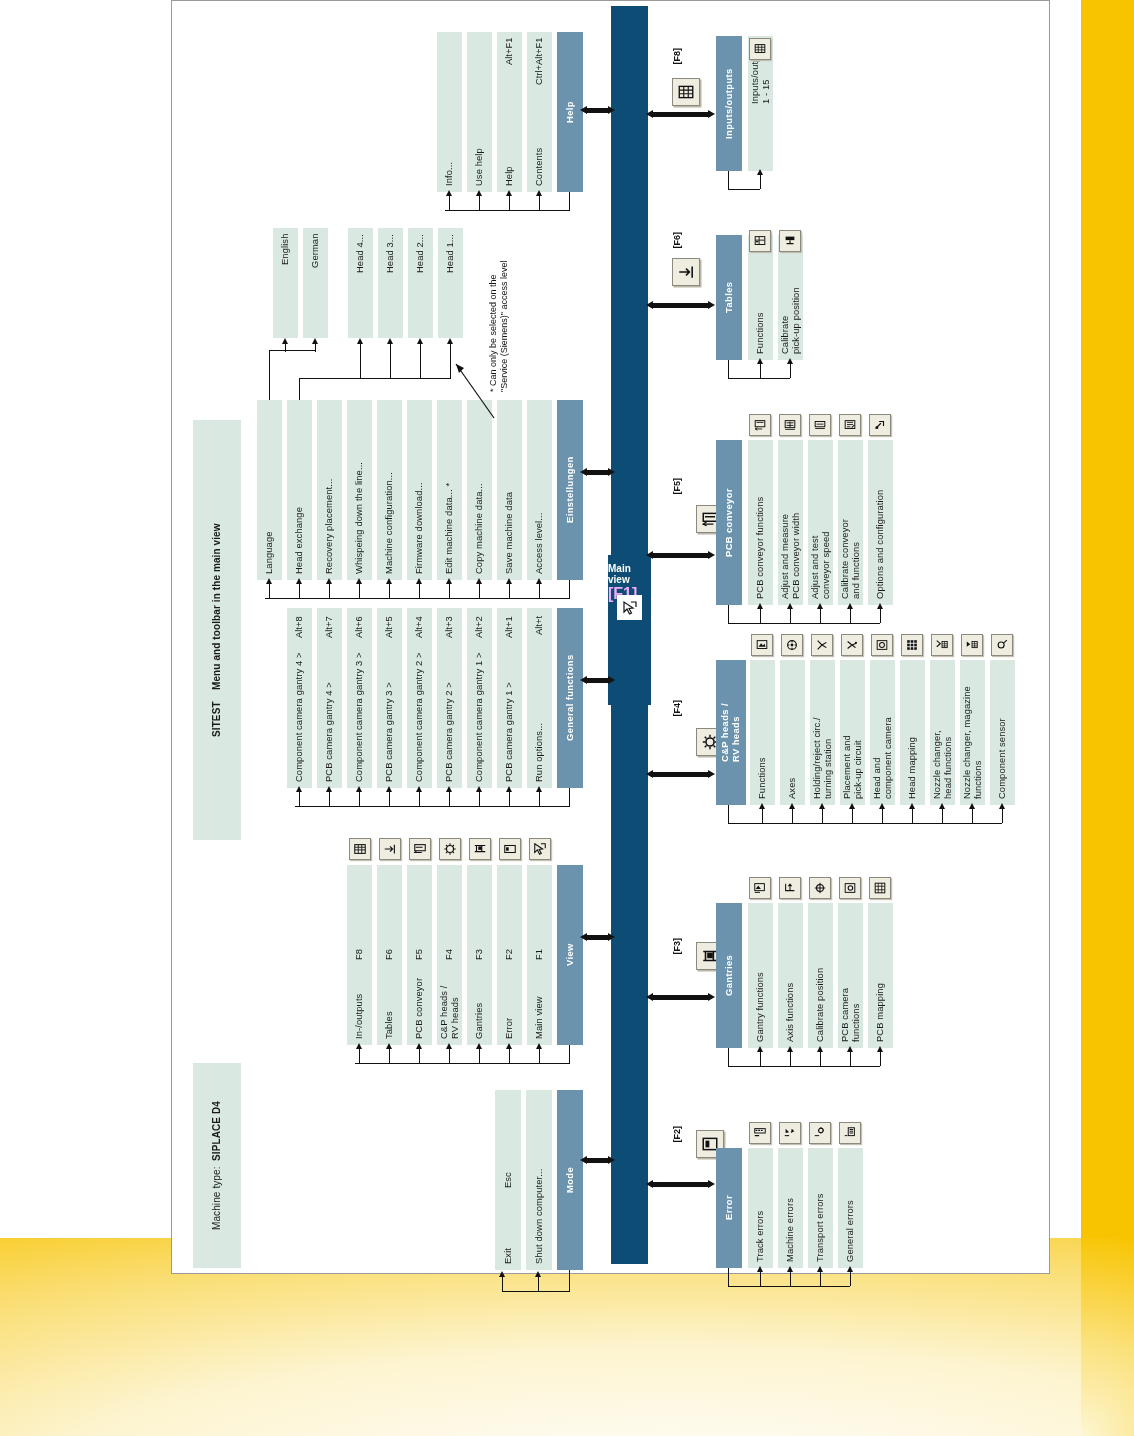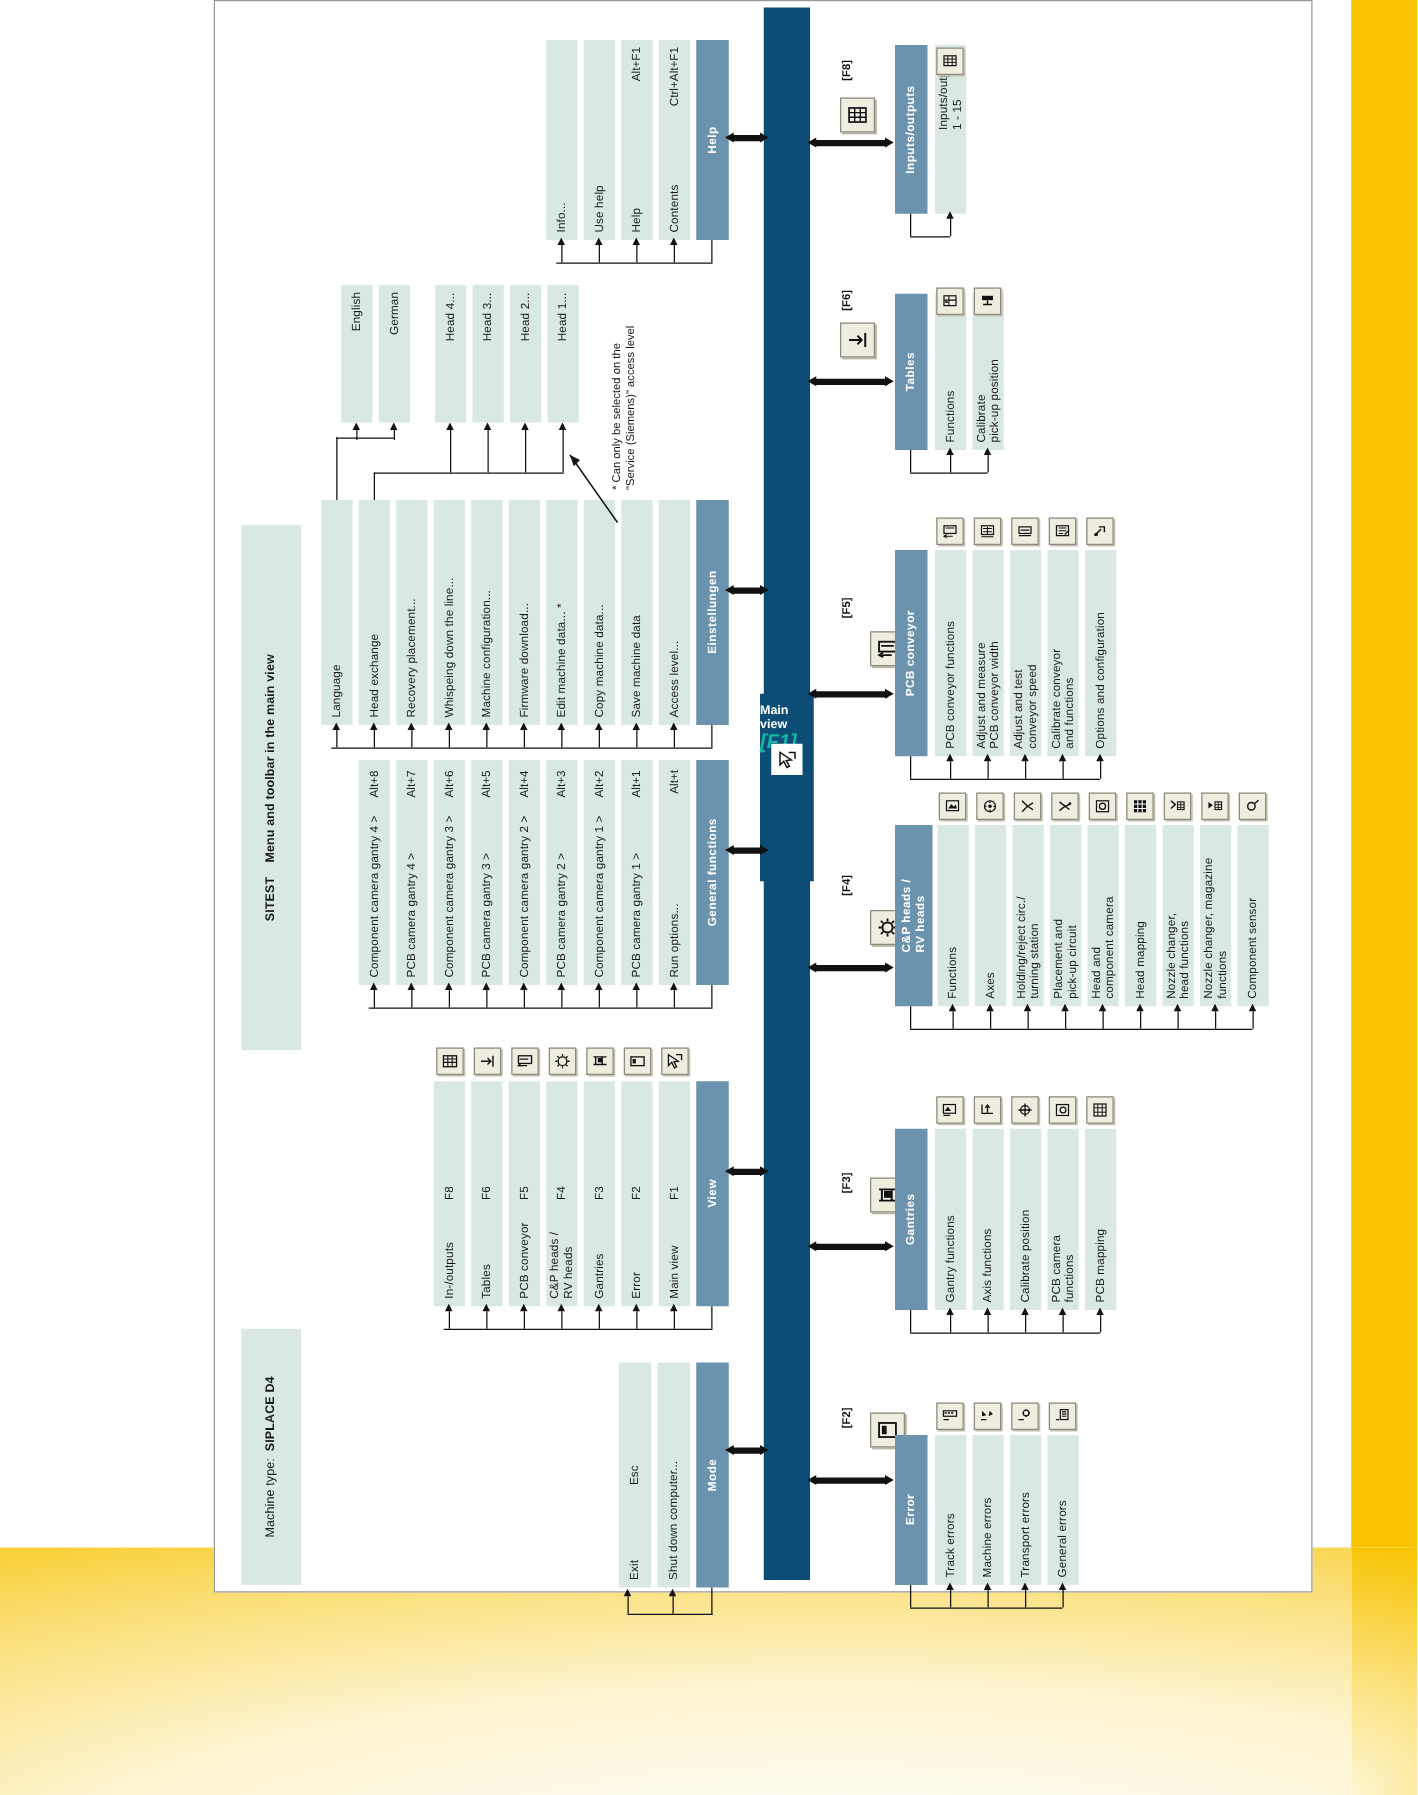--- a/index.html
+++ b/index.html
@@ -82,21 +82,21 @@
     <b>SITEST</b>&nbsp;&nbsp;&nbsp;&nbsp;
     <b>Menu and toolbar in the main view</b>
   </div>
 </div>
 
 <div id="spine"></div>
 <div id="mainview-node">
   <div class="vtext" style="justify-content:flex-start;padding-top:8px;">
     <span>Main view</span>
   </div>
-  <div class="shortcut" style="top:0;height:100%;justify-content:flex-end;padding-bottom:8px;color:#14b8a6;font-weight:bold;font-style:italic;">
+  <div class="shortcut" style="top:0;height:100%;justify-content:flex-end;padding-bottom:8px;color:#f0abfc;font-weight:bold;">
     <span>[F1]</span>
   </div>
 </div>
 <div id="mainview-icon">
   <svg width="16" height="16" viewBox="0 0 16 16">
       <path d="M2 2 L2 12 L5 9 L7.5 14 L9.5 13 L7 8.5 L11 8 Z" fill="none" stroke="#111" stroke-width="1.2"></path>
       <path d="M9 2 L14 2 L14 7" fill="none" stroke="#111" stroke-width="1.2"></path>
     </svg>
 </div>
 

